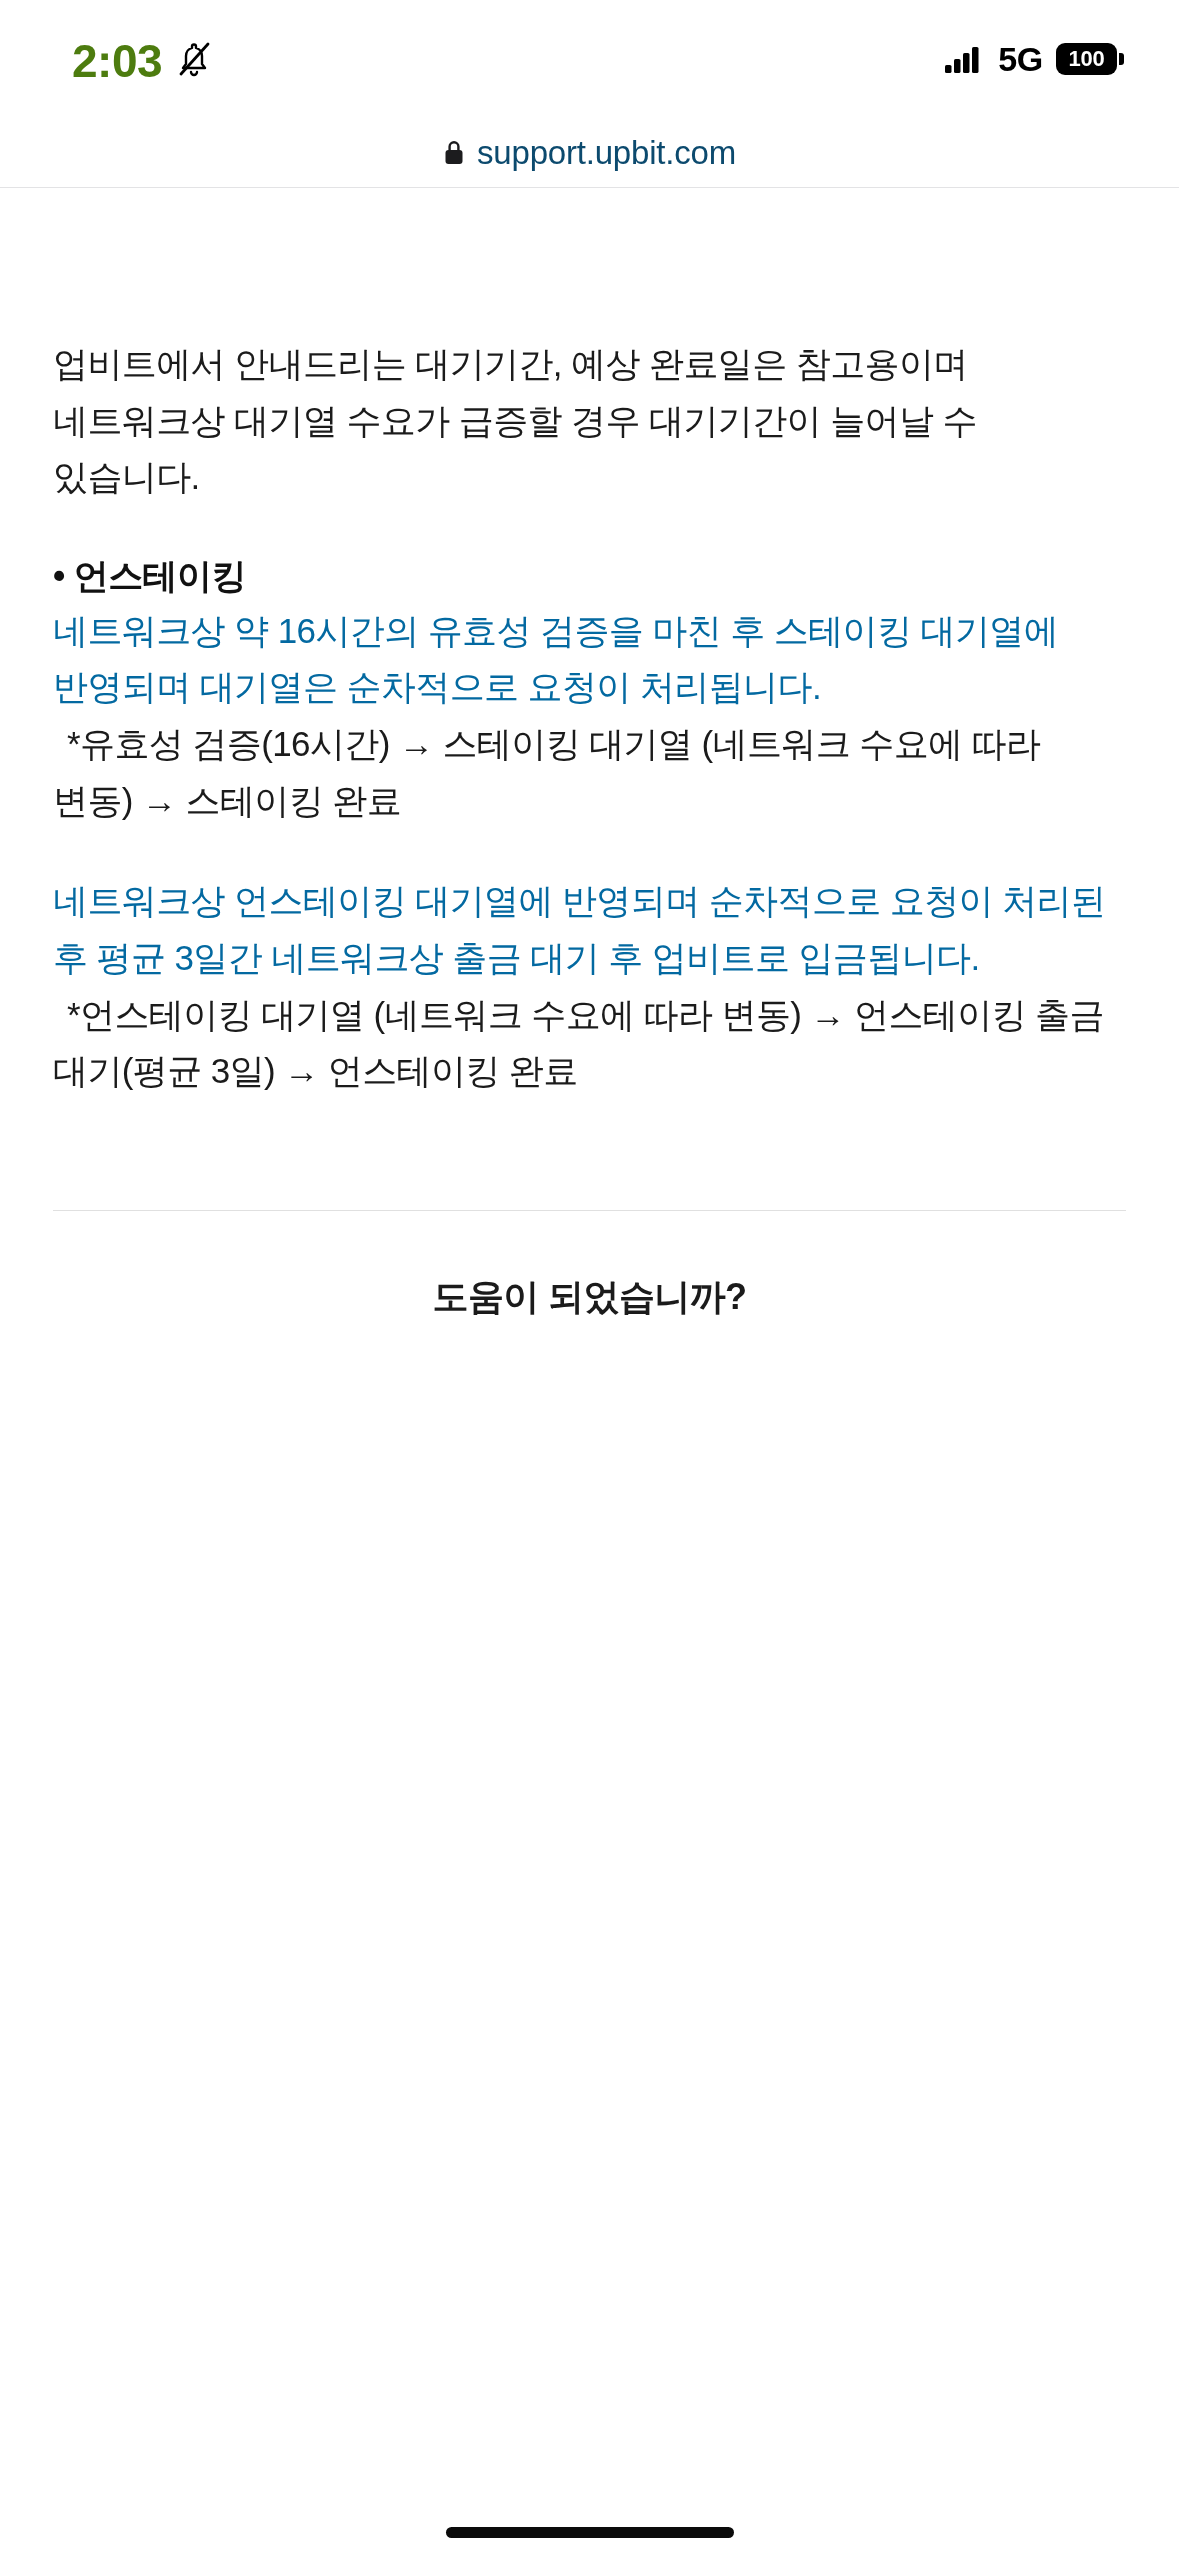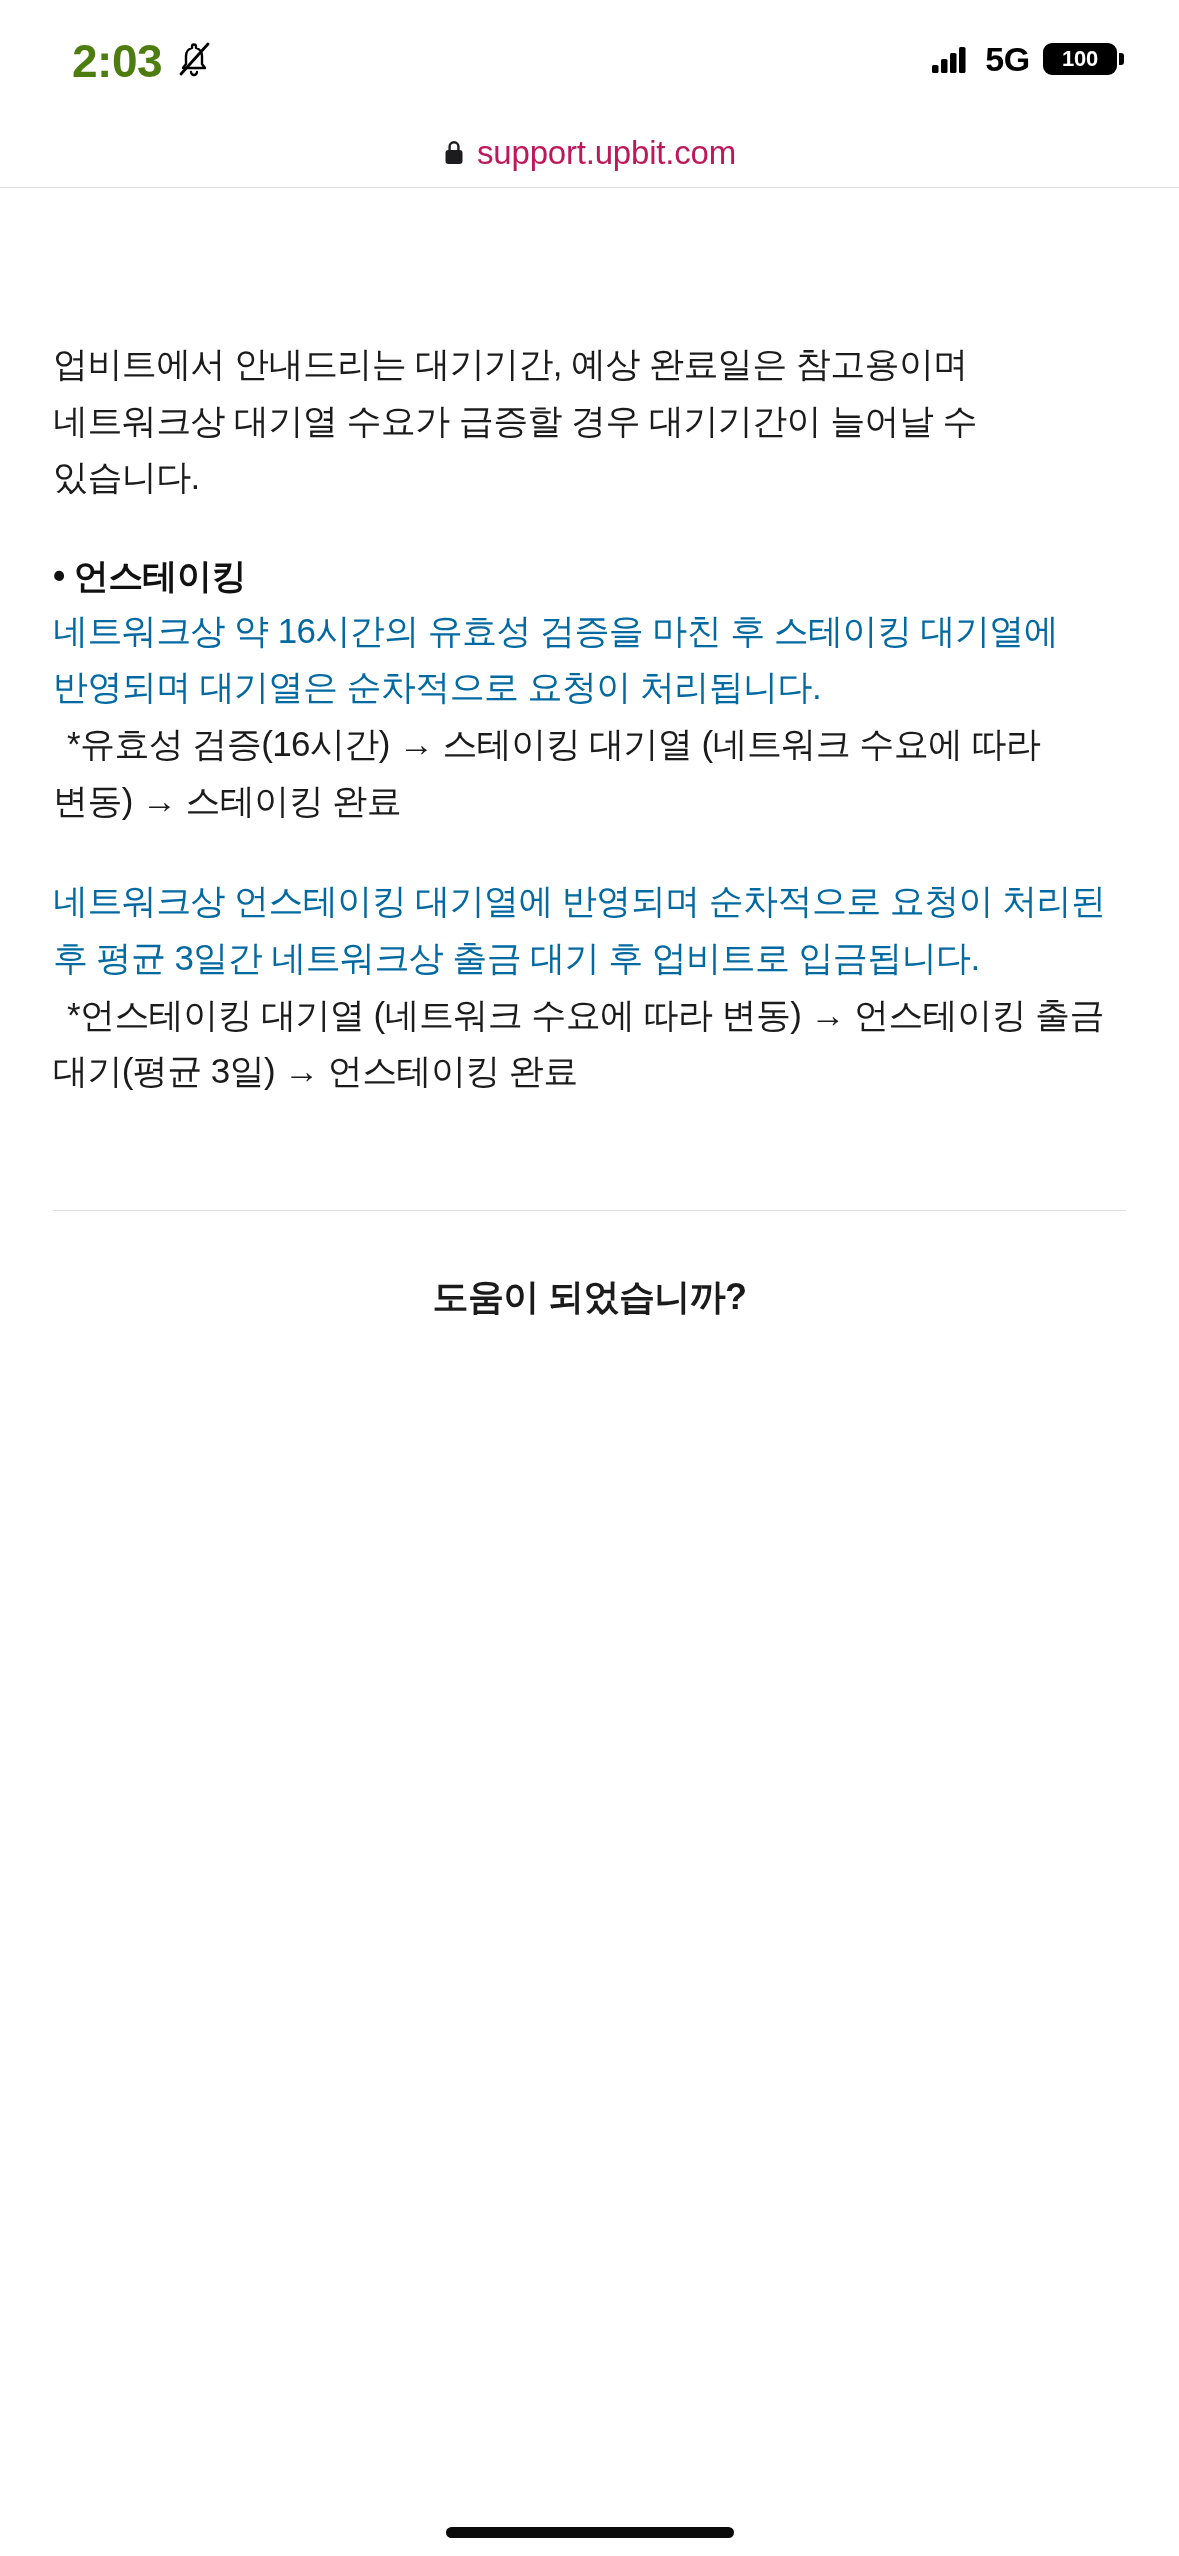--- a/index.html
+++ b/index.html
@@ -42,21 +42,21 @@
   }
   .signal-icon { width: 40px; height: 28px; display: block; }
   .network-label {
     font-size: 34px;
     font-weight: 600;
     color: #000;
     letter-spacing: -0.3px;
   }
   .battery {
     position: relative;
-    width: 74px;
+    width: 61px;
     height: 32px;
     border-radius: 9px;
     background: #000;
     display: flex;
     align-items: center;
     justify-content: center;
   }
   .battery-level {
     color: #fff;
     font-size: 22px;
@@ -79,21 +79,21 @@
     display: flex;
     align-items: center;
     justify-content: center;
     gap: 12px;
     background: #ffffff;
     border-bottom: 1px solid #e3e3e5;
   }
   .lock-icon { width: 22px; height: 28px; display: block; }
   .url-text {
     font-size: 33px;
-    color: #be185d;
+    color: #0c4a6e;
     letter-spacing: -0.2px;
   }
 
   
   .content {
     padding: 0 53px;
   }
   .article-title {
     margin-top: 148px;
     font-size: 62px;

